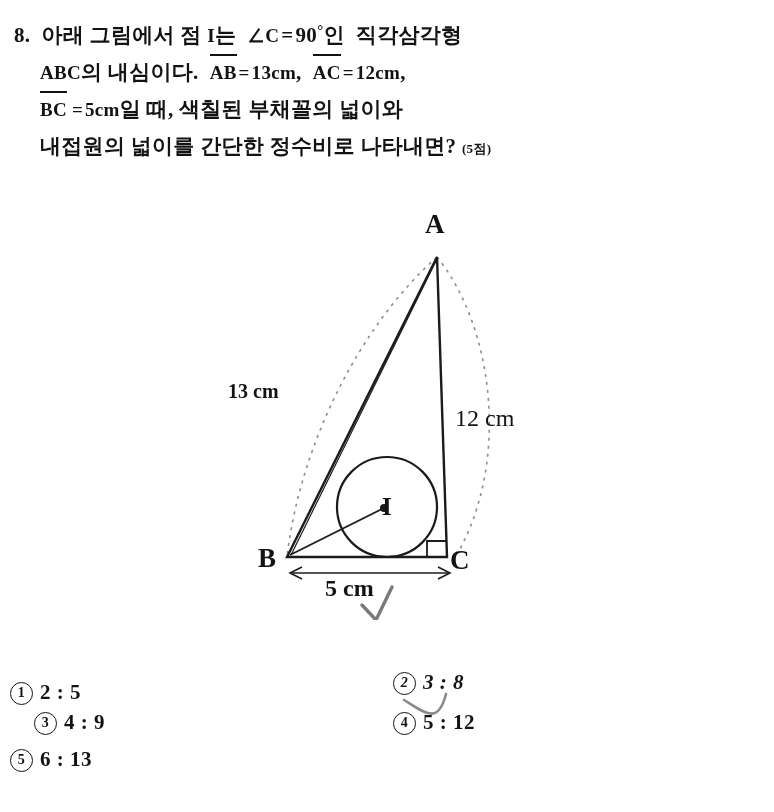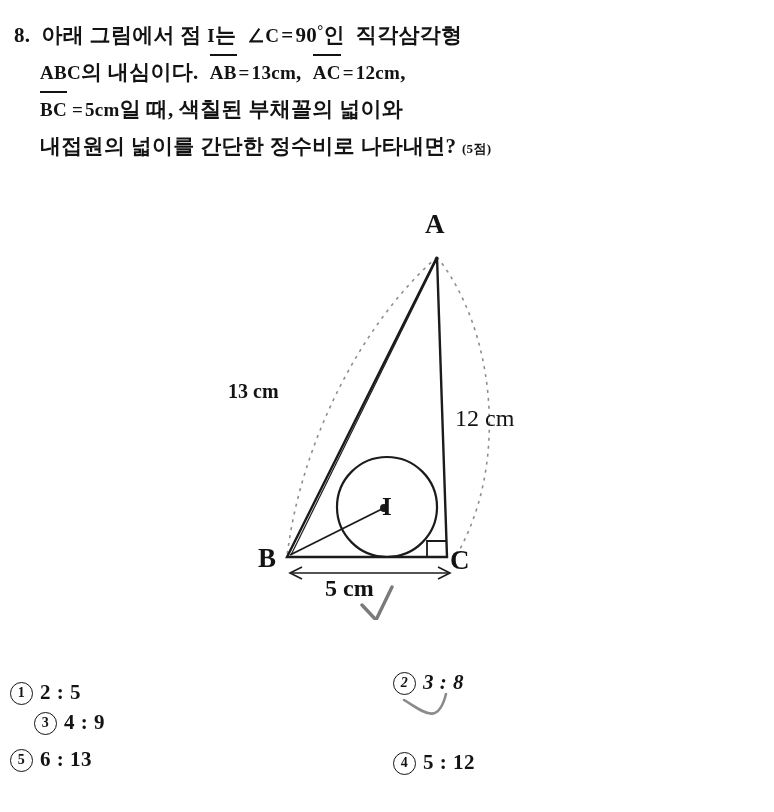--- a/index.html
+++ b/index.html
@@ -103,21 +103,21 @@
     border: 1.6px solid #131313;
     border-radius: 50%;
     font-size: 14px;
     font-weight: 700;
     margin-right: 7px;
     vertical-align: 2px;
   }
   #choice-1 { left: 0px;   top: 22px; margin-top: 10px; }
   #choice-2 { left: 383px; top: 22px; font-style: italic; }
   #choice-3 { left: 8px;   top: 62px; margin-left: 16px; }
-  #choice-4 { left: 383px; top: 62px; margin-top: 40px; }
+  #choice-4 { left: 383px; top: 62px; }
   #choice-5 { left: 0px;   top: 99px; }
   #check-mark-four {
     position: absolute;
     left: 390px;
     top: 42px;
     width: 70px;
     height: 52px;
   }
 </style>
 </head>

